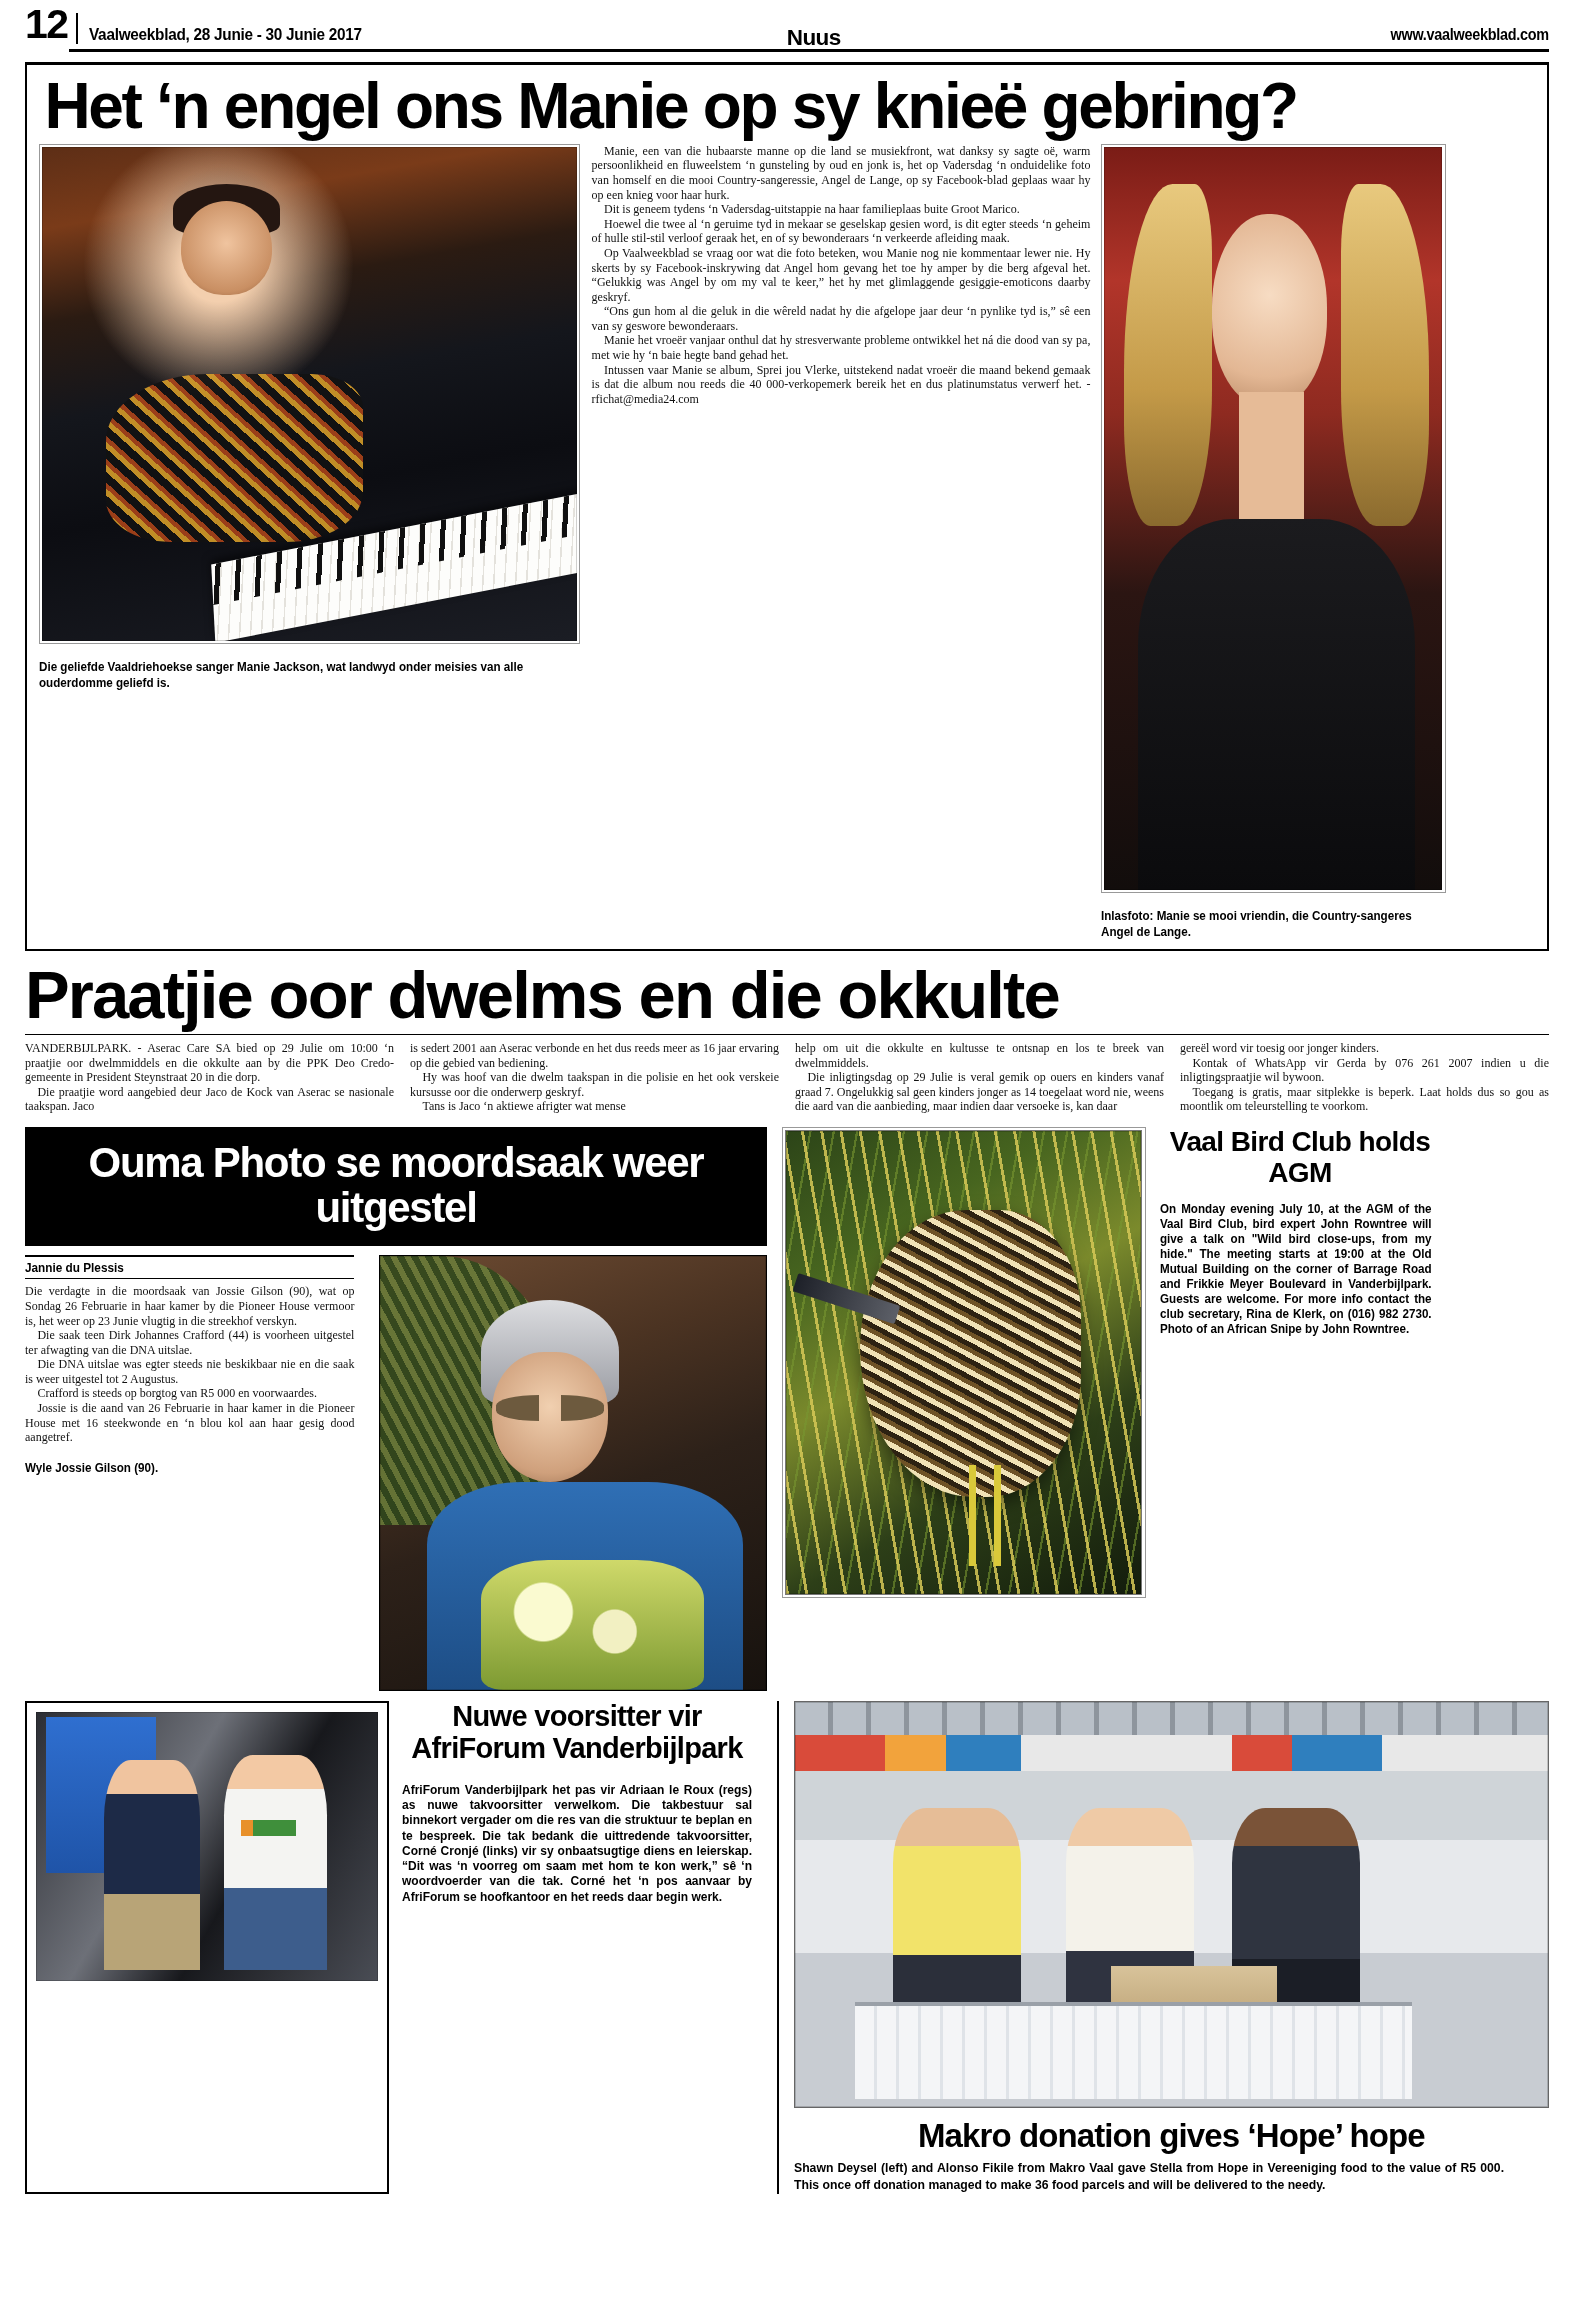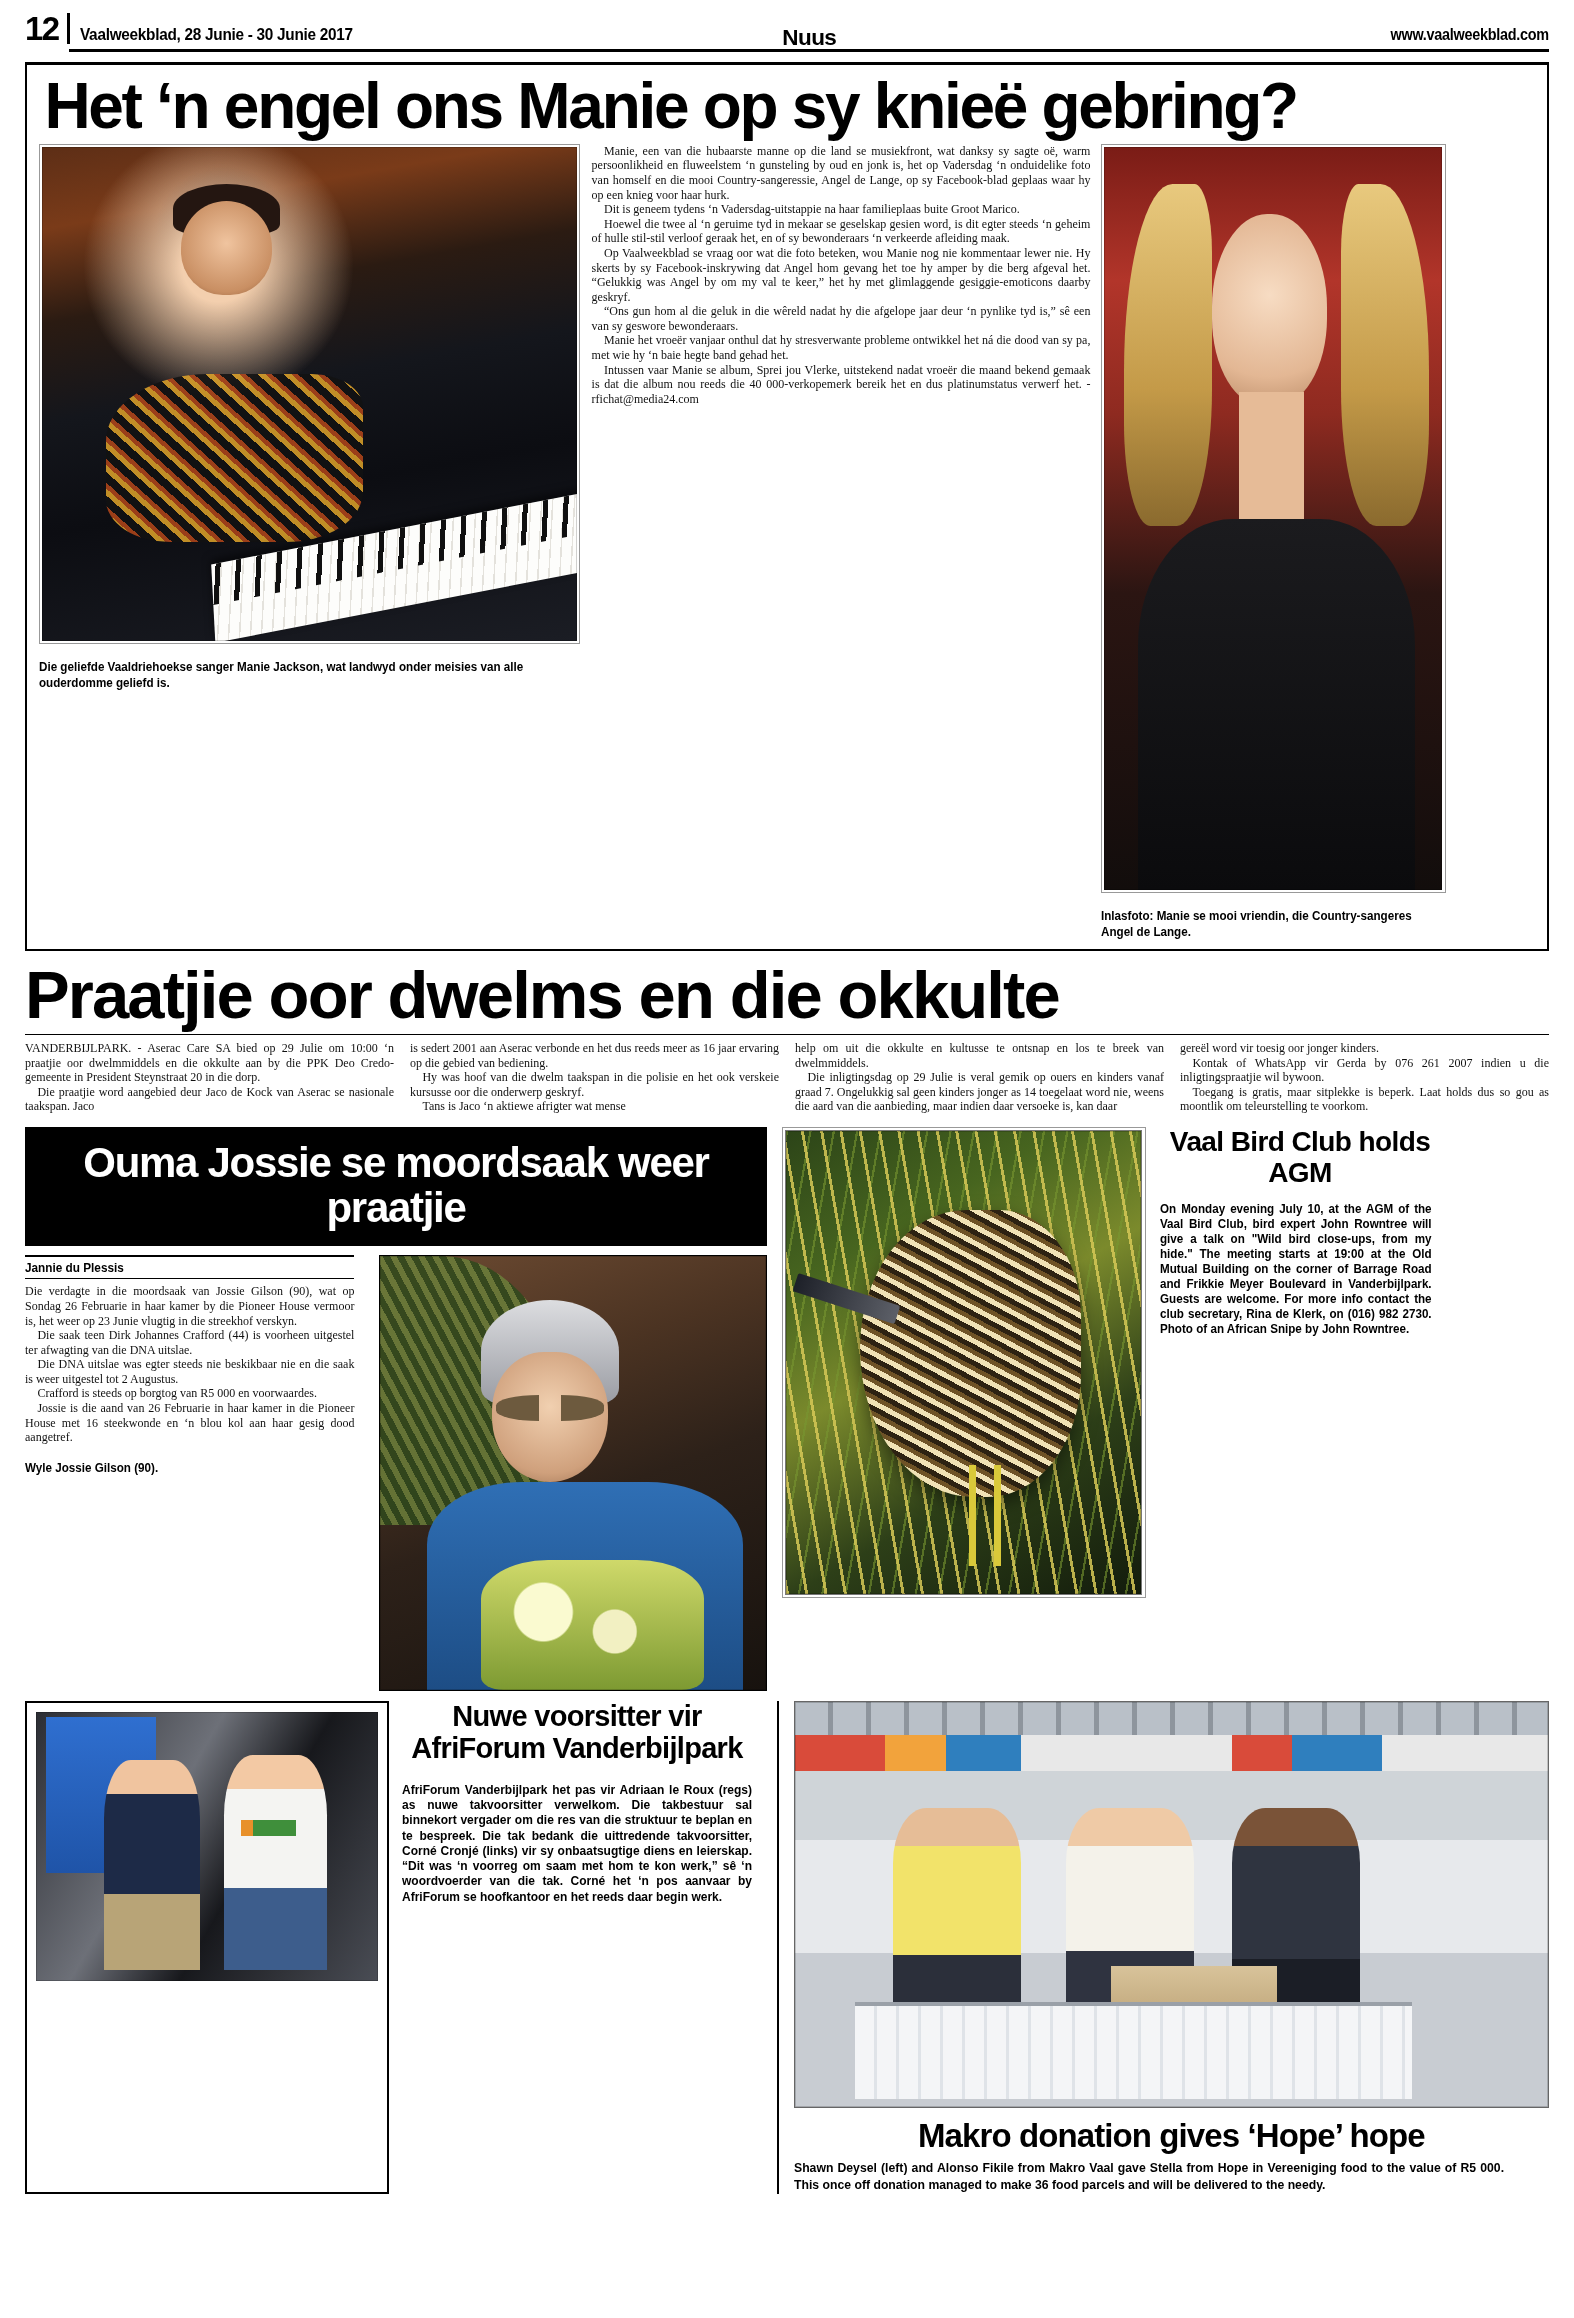--- a/index.html
+++ b/index.html
@@ -10,21 +10,21 @@
     background:#ffffff;
     font-family:"Liberation Serif", serif;
     -webkit-font-smoothing:antialiased;
   }
   .page { position:relative; width:1574px; height:2319px; padding:0 25px; }
 
   
   .masthead { position:relative; height:45px; display:flex; align-items:flex-end; padding-top:13px; }
   .folio {
     font-family:"Liberation Sans", sans-serif;
-    font-weight:bold; font-size:33px; line-height:0.95;
+    font-weight:bold; font-size:41px; line-height:0.95;
     letter-spacing:-1.5px; color:#000; padding-right:8.7px; padding-bottom:0.7px;
   }
   .mh-rule { width:2.2px; background:#000; align-self:stretch; margin-bottom:1.5px; }
   .mh-main { flex:1; display:flex; align-items:baseline; padding-left:10.2px; position:relative; }
   .mh-left {
     font-family:"Liberation Sans", sans-serif; font-weight:bold;
     font-size:16.7px; letter-spacing:-0.3px; transform:scaleX(0.92); transform-origin:left bottom;
   }
   .mh-center {
     position:absolute; left:50%; transform:translateX(-50%);
@@ -401,21 +401,21 @@
         <p class="first">gereël word vir toesig oor jonger kinders.</p>
         <p>Kontak of WhatsApp vir Gerda by 076 261 2007 indien u die inligtingspraatjie wil bywoon.</p>
         <p>Toegang is gratis, maar sitplekke is beperk. Laat holds dus so gou as moontlik om teleurstelling te voorkom.</p>
       </div>
     </div>
   </div>
 
   <div class="sec3">
 
     <div class="sec3-left">
-      <div class="blackbanner">Ouma Jossie se moordsaak weer praatjie</div>
+      <div class="blackbanner">Ouma Photo se moordsaak weer uitgestel</div>
       <div class="sec3-body">
         <div class="txt">
           <div class="byline-rule-top"></div>
           <div class="byline">Jannie du Plessis</div>
           <div class="byline-rule-bot"></div>
           <div class="body-text" style="margin-top:5.1px;">
             <p class="first">Die verdagte in die moordsaak van Jossie Gilson (90), wat op Sondag 26 Februarie in haar kamer by die Pioneer House vermoor is, het weer op 23 Junie vlugtig in die streekhof verskyn.</p>
             <p>Die saak teen Dirk Johannes Crafford (44) is voorheen uitgestel ter afwagting van die DNA uitslae.</p>
             <p>Die DNA uitslae was egter steeds nie beskikbaar nie en die saak is weer uitgestel tot 2 Augustus.</p>
             <p>Crafford is steeds op borgtog van R5 000 en voorwaardes.</p>

